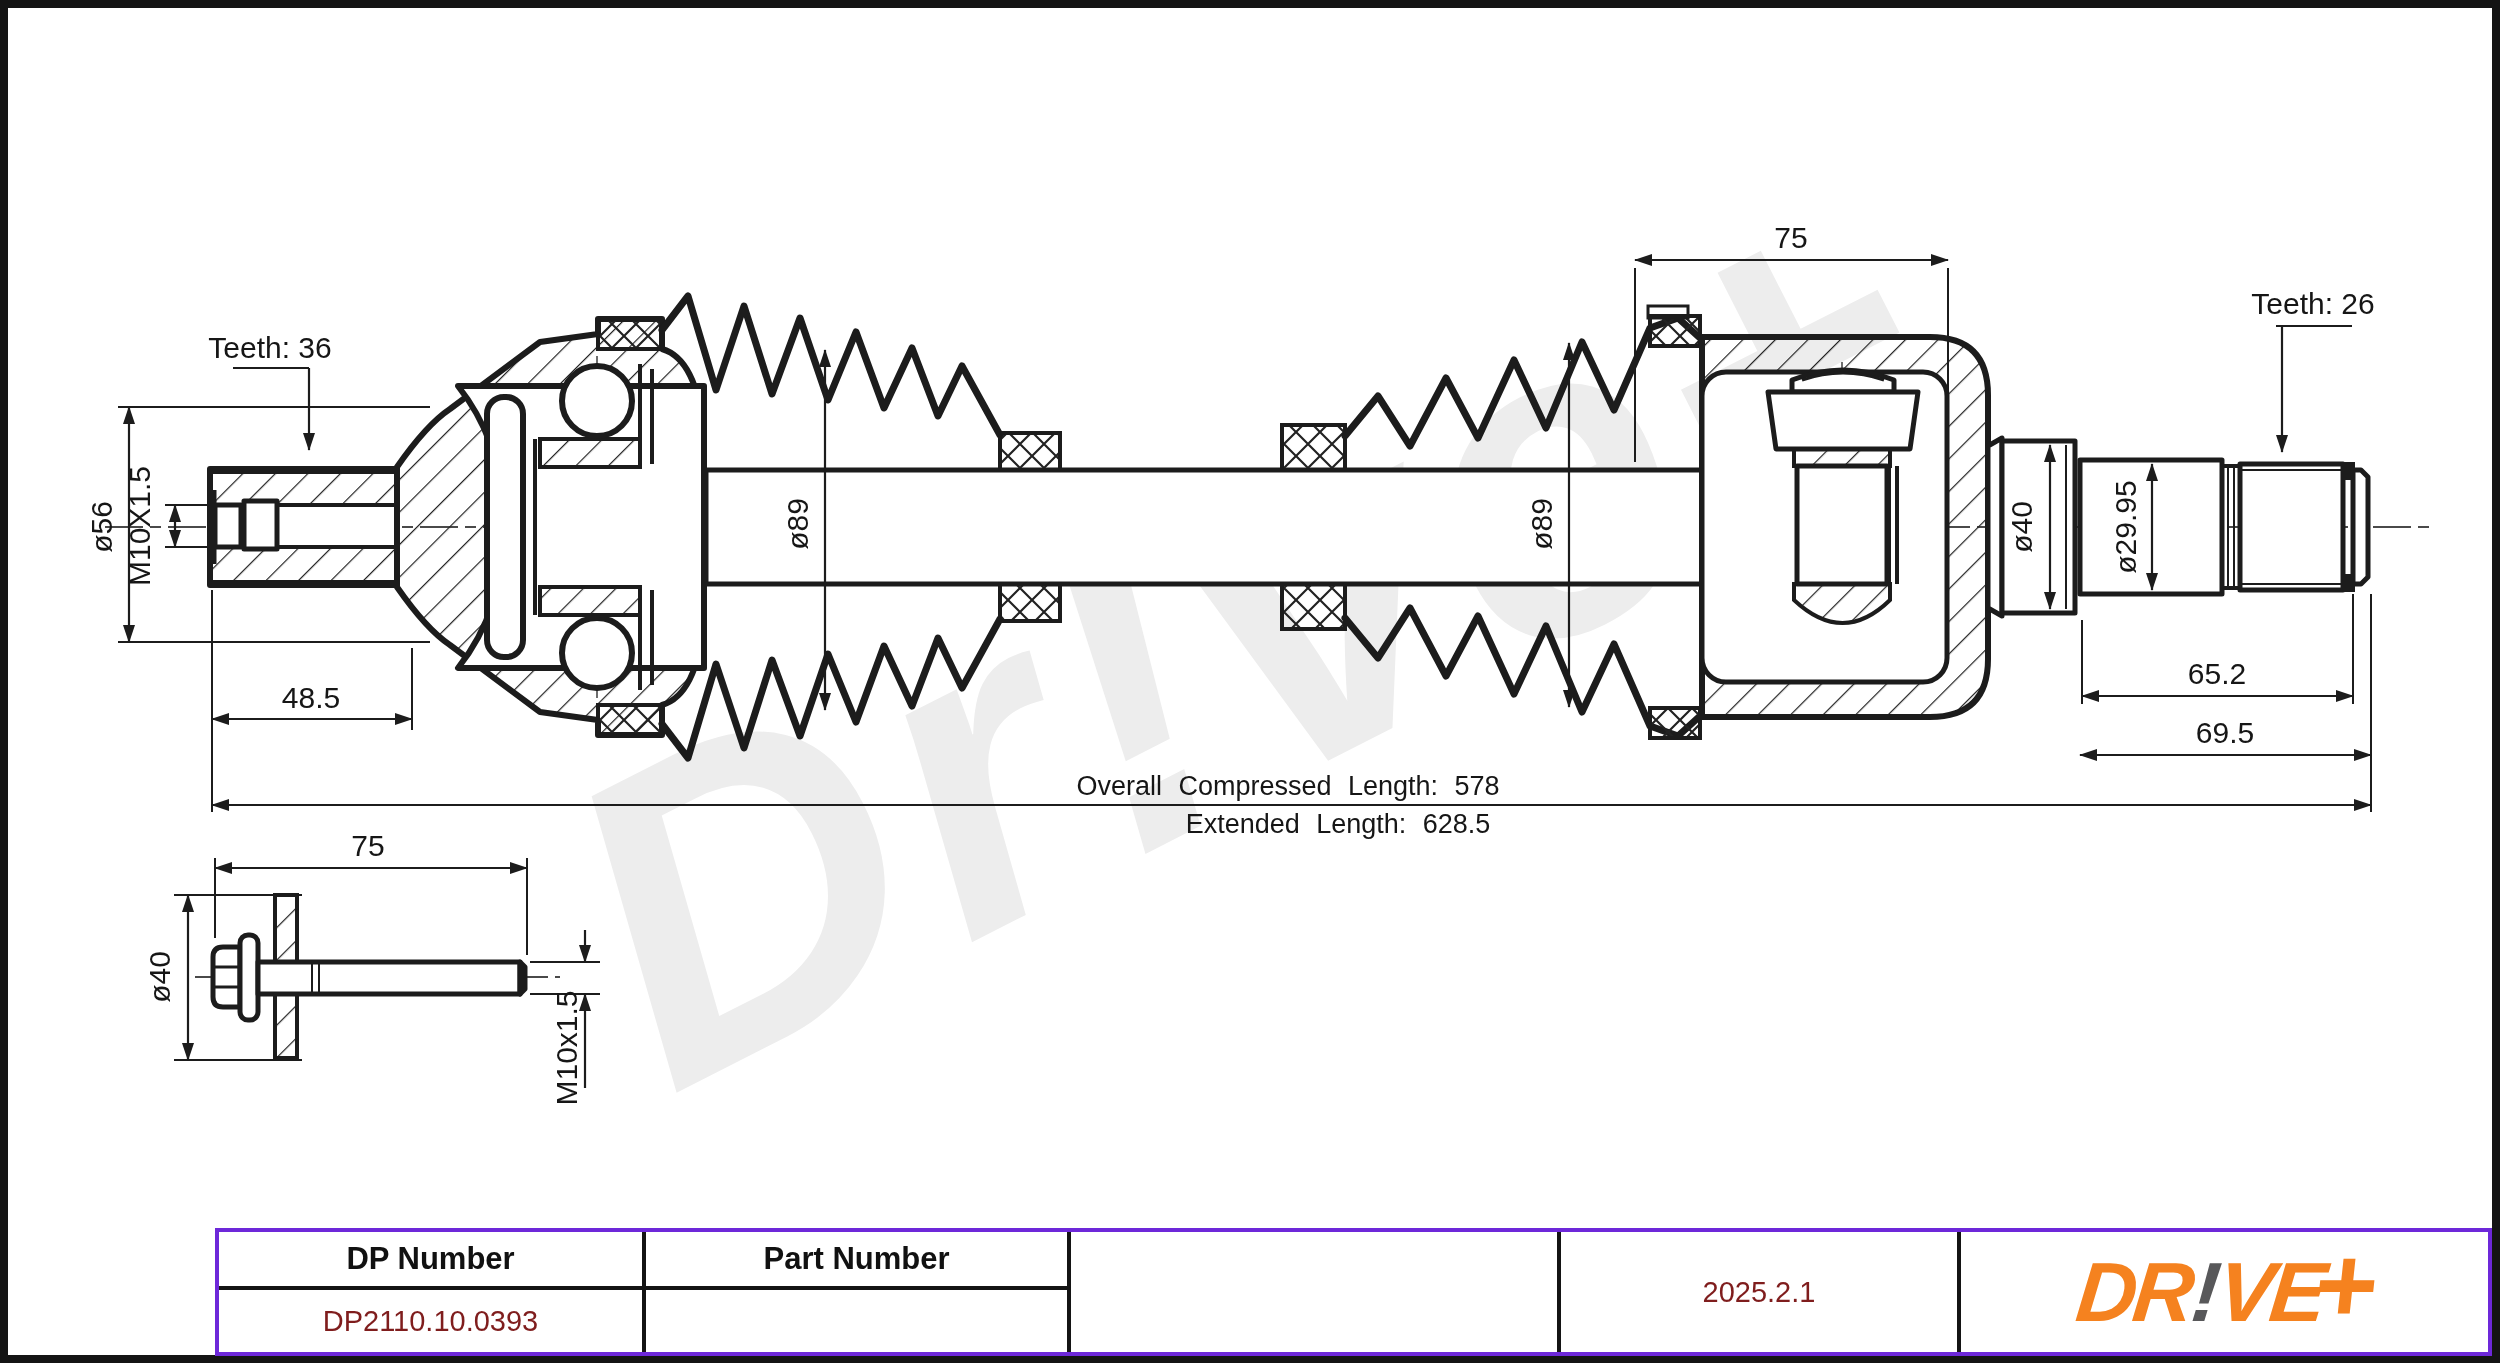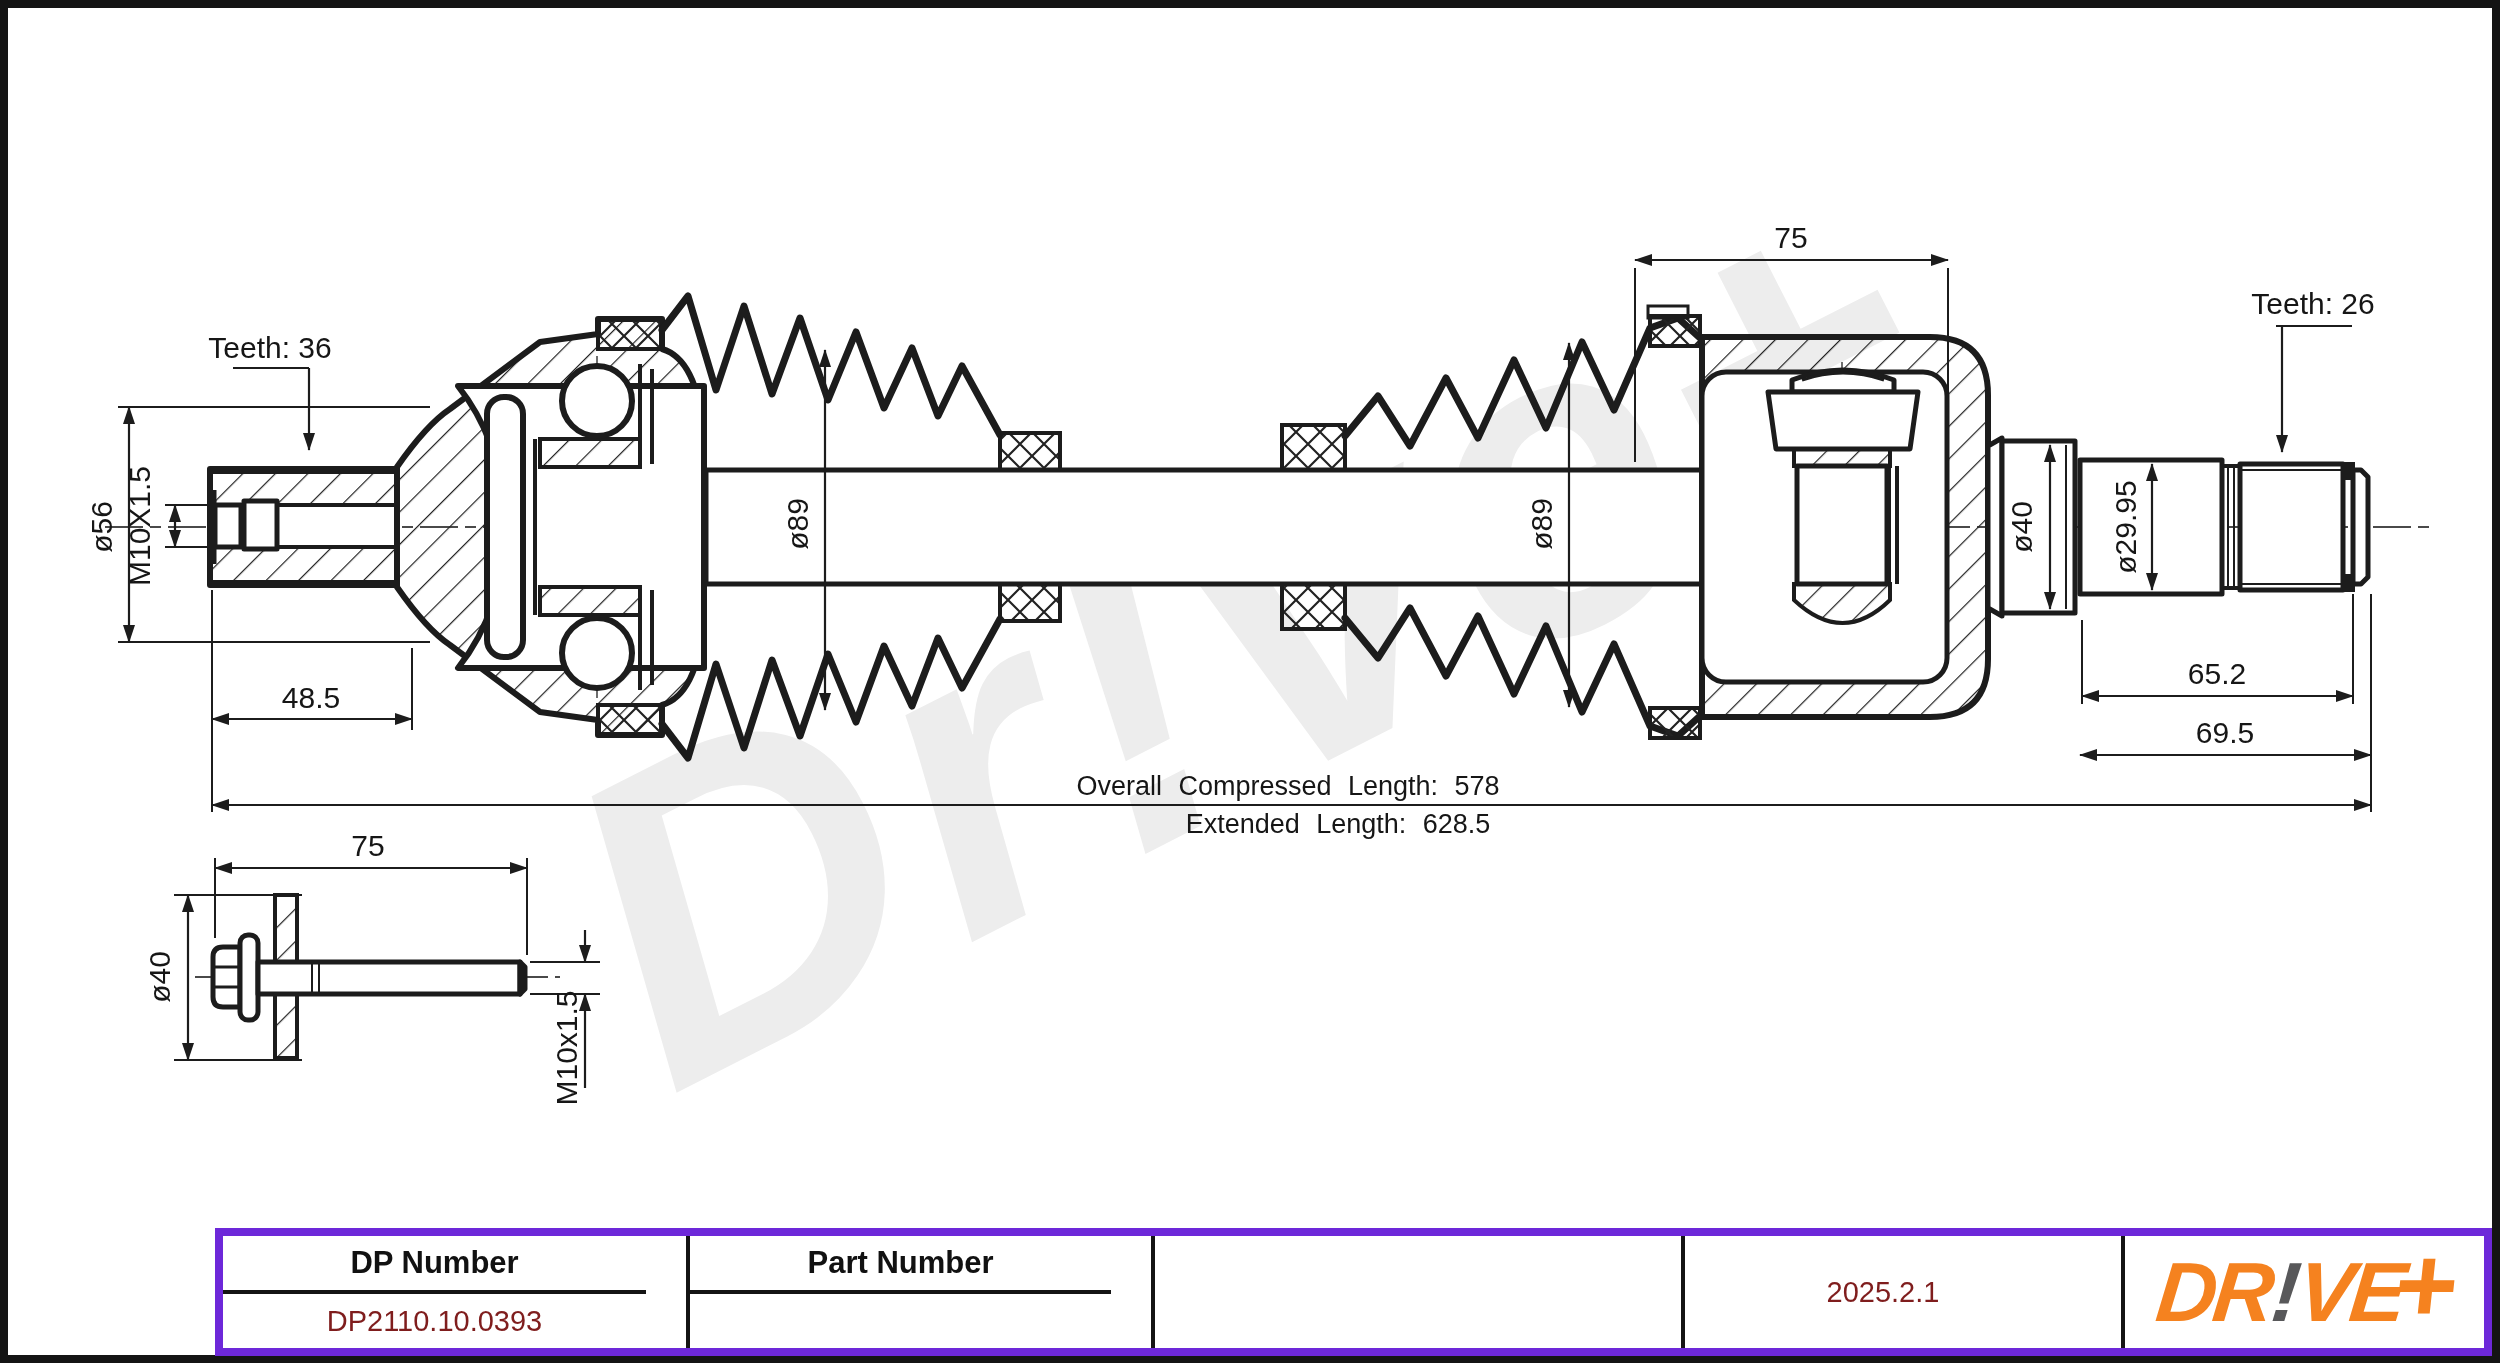--- a/index.html
+++ b/index.html
@@ -1,23 +1,23 @@
 <!DOCTYPE html>
 <html><head>
 <meta charset="utf-8">
 <style>
   html,body{margin:0;padding:0;background:#fff;}
   .page{position:relative;width:2500px;height:1363px;background:#fff;overflow:hidden;
         font-family:"Liberation Sans",sans-serif;}
   .page svg{position:absolute;left:0;top:0;}
   
   .tbl{position:absolute;left:215px;top:1228px;width:2277px;height:128px;
-       border:8px solid #6d28d9;box-sizing:border-box;display:flex;background:#fff;}
+       border:4px solid #6d28d9;box-sizing:border-box;display:flex;background:#fff;}
   .col{box-sizing:border-box;height:100%;display:flex;flex-direction:column;}
-  .col + .col{border-left:4px solid #141414;margin-left:40px;}
+  .col + .col{border-left:4px solid #141414;}
   .w1{width:423px}.w2{width:425px}.w3{width:490px}.w4{width:400px}
   .col .hdr{height:58px;border-bottom:4px solid #141414;display:flex;align-items:center;justify-content:center;
             font-weight:bold;font-size:31px;color:#111;box-sizing:border-box;}
   .col .val{flex:1;display:flex;align-items:center;justify-content:center;font-size:29px;color:#7f1d1d;}
   .logocol{flex:1;display:flex;align-items:center;justify-content:center;}
   .logo{display:flex;align-items:center;font-weight:bold;font-style:italic;
         transform:skewX(-6deg);letter-spacing:-4px;line-height:1;}
   .logo span{display:block;}
   .logo .dr,.logo .ve{font-size:84px;}
   .logo .ex{font-size:84px;margin:0 2px;}

